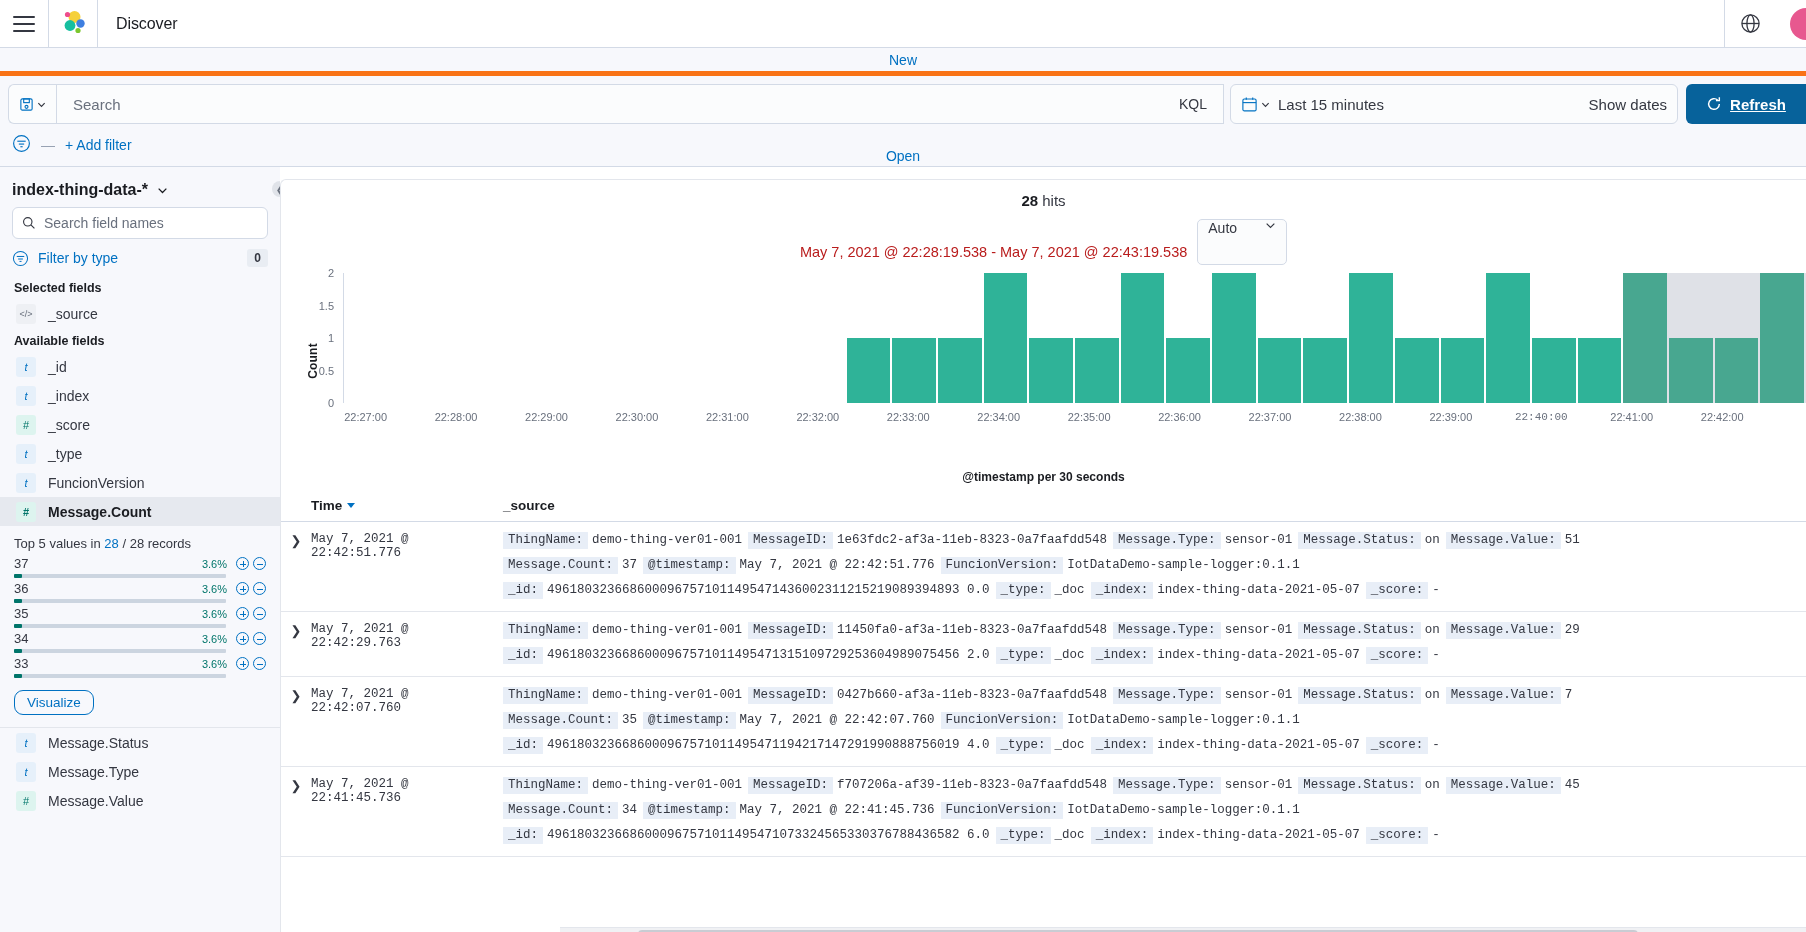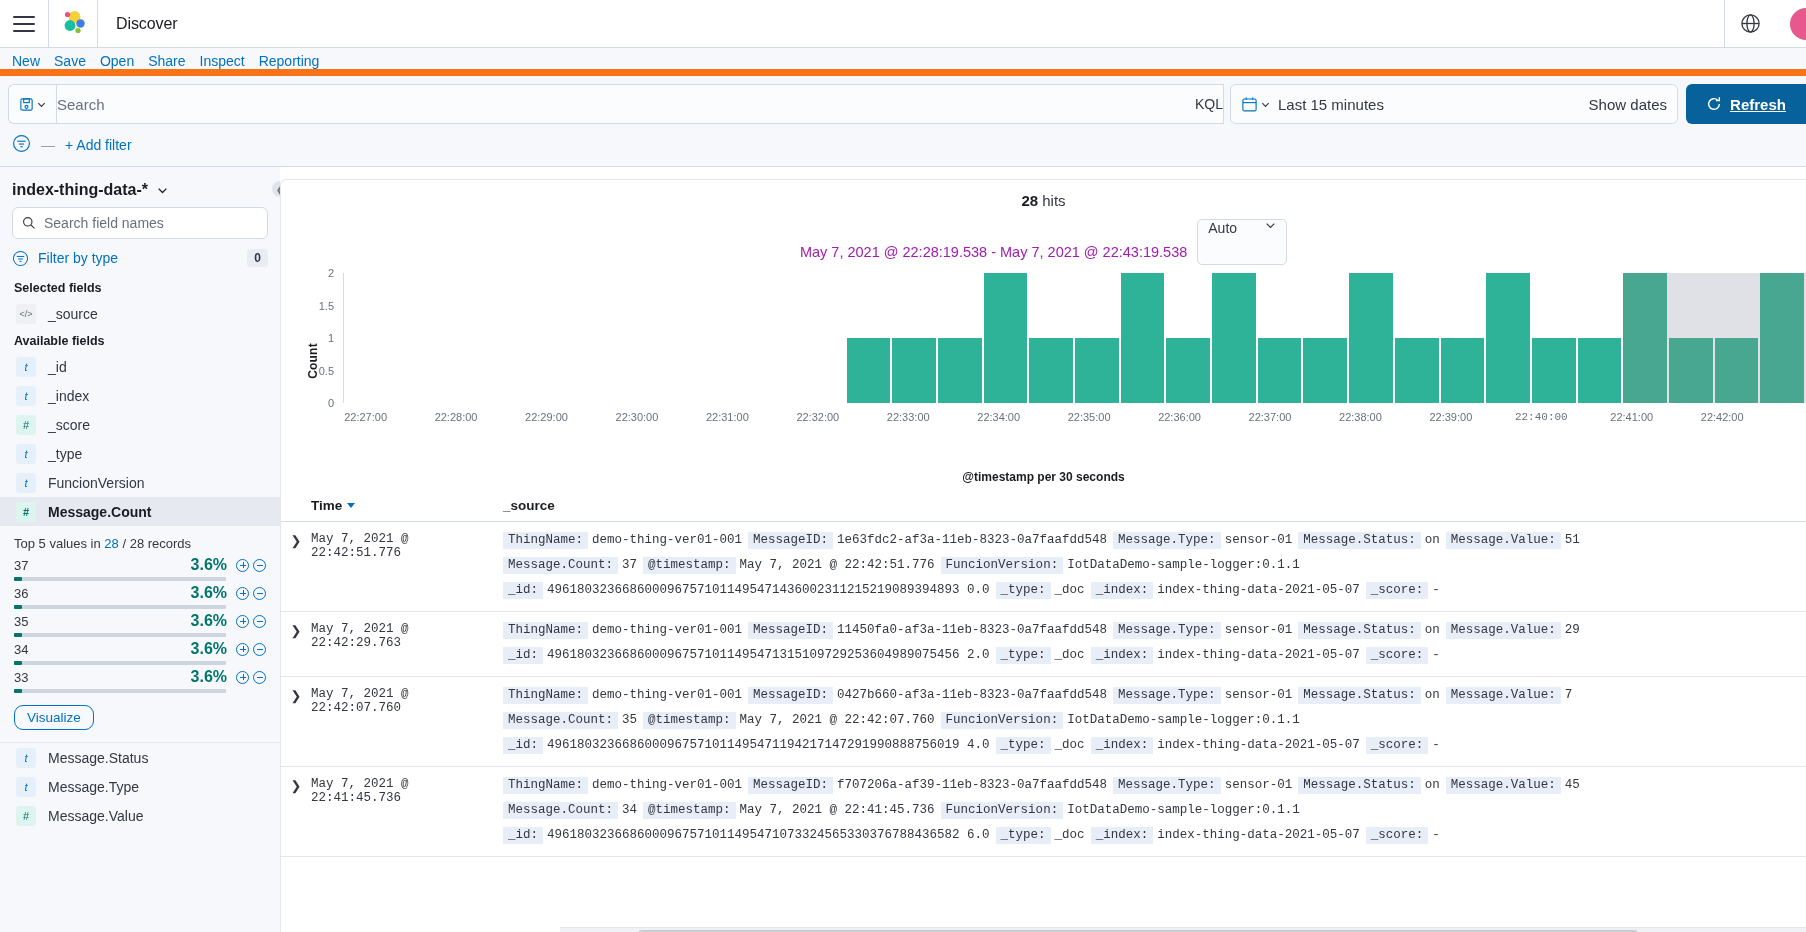--- a/index.html
+++ b/index.html
@@ -38,40 +38,41 @@
   }
   .hdr-right { margin-left:auto; display:flex; align-items:center; height:48px; }
   .globe-btn { width:52px; height:48px; display:flex; align-items:center; justify-content:center; cursor:pointer; border-left:1px solid #d3dae6;}
   .avatar-pink {
     width:32px; height:32px; border-radius:50%; background:#e7588f; margin-left:14px;
     margin-right:-16px;
   }
 
   
   .menubar {
-    height:28px; display:flex; align-items:center; gap:14px;
-    padding:0 12px; background:#f7f8fc; border-bottom:7px solid #f97316;
+    height:28px; display:flex; align-items:center; gap:32px;
+    padding:0 12px; background:#f7f8fc; border-bottom:5px solid #f97316;
     padding-top:4px;
+    flex-direction:column;
   }
   .menubar span { color:#0071c2; font-size:14px; cursor:pointer; }
 
   
   .querybar {
     display:flex; align-items:stretch; padding:8px 0 6px 8px; gap:0;
     background:#f7f8fc;
   }
   .saved-q {
     width:48px; display:flex; align-items:center; justify-content:center; gap:3px;
     background:#fbfcfd; border:1px solid #d3dae6; border-right:none;
     border-radius:6px 0 0 6px;
     cursor:pointer;
   }
   .qinput {
     flex:1; background:#fbfcfd; border:1px solid #d3dae6;
-    display:flex; align-items:center; padding:0 0; height:40px;
+    display:flex; align-items:center; padding:0 16px; height:40px;
   }
   .qinput .ph { color:#69707d; font-size:15px; }
   .qinput .kql { margin-left:auto; color:#343741; font-size:14px; }
   .datebar {
     width:448px; margin-left:6px; height:40px;
     background:#fbfcfd; border:1px solid #d3dae6; border-radius:6px;
     display:flex; align-items:center; padding:0 10px;
   }
   .cal-ic { margin-right:8px; display:flex; align-items:center; gap:3px;}
   .dr-text { color:#343741; font-size:15px; }
@@ -131,21 +132,21 @@
   .ftype.num { background:#ddf4ef; color:#00756a; font-style:normal; }
   .ftype.date { background:#fdf3e0; color:#b4762a; font-style:normal; font-size:12px;}
   .ftype.src { background:#eef0f4; color:#69707d; font-style:normal; font-size:9px;}
 
   .popover { background:#f7f8fc; margin:0 -12px; padding:10px 14px 12px 14px; border-bottom:1px solid #e3e6ec; }
   .top5 { font-size:13px; color:#343741; margin-bottom:5px; }
   .top5 b { color:#0071c2; font-weight:400; }
   .bucket { margin-bottom:3px; }
   .bucket-top { display:flex; align-items:center; font-size:13px; }
   .bucket-key { color:#343741; }
-  .bucket-pct { margin-left:auto; color:#00756a; font-weight:700; font-size:16px; }
+  .bucket-pct { margin-left:auto; color:#00756a; font-weight:400; font-size:11px; }
   .bucket-acts { display:flex; gap:4px; margin-left:9px; }
   .circ {
     width:13px; height:13px; border:1px solid #0071c2; border-radius:50%;
     position:relative; cursor:pointer;
   }
   .circ:before { content:""; position:absolute; left:2.5px; right:2.5px; top:5.5px; height:1px; background:#0071c2; }
   .circ.plus:after { content:""; position:absolute; top:2.5px; bottom:2.5px; left:5.5px; width:1px; background:#0071c2; }
   .bar-track { height:4px; background:#ccd5e0; border-radius:1px; margin-top:3px; width:212px; }
   .bar-fill { height:4px; background:#00756a; border-radius:1px; }
   .viz-btn {
@@ -160,21 +161,21 @@
     display:flex; align-items:center; justify-content:center; font-size:10px;
     cursor:pointer; z-index:5;
   }
 
   
   .main { flex:1; padding:12px 0 0 0; overflow:hidden; position:relative; }
   .panel { background:#fff; border:1px solid #e3e6ec; border-radius:6px 0 0 0; height:100%; border-right:none;}
   .hits { text-align:center; padding-top:12px; font-size:15px; color:#343741; }
   .hits b { color:#1a1c21; font-weight:700; }
   .chart-head { display:flex; align-items:center; justify-content:center; gap:10px; padding:10px 0 2px 0; }
-  .chart-head .range { font-size:14.5px; color:#a21caf;margin-top:20px; }
+  .chart-head .range { font-size:14.5px; color:#b91c1c;margin-top:20px; }
   .interval-sel {
     border:1px solid #d3dae6; background:#fbfcfd; border-radius:5px; height:46px;
     display:flex; align-items:flex-start; padding:0 10px; gap:28px; font-size:14px; cursor:pointer;
     color:#343741;
   }
 
   .chartbox { position:relative; height:175px; margin:6px 0 0 0; }
   .ylabel {
     position:absolute; left:14px; top:50%; transform:translateY(-50%) rotate(-90deg);
     font-size:12px; font-weight:700; color:#1a1c21; letter-spacing:.2px;

